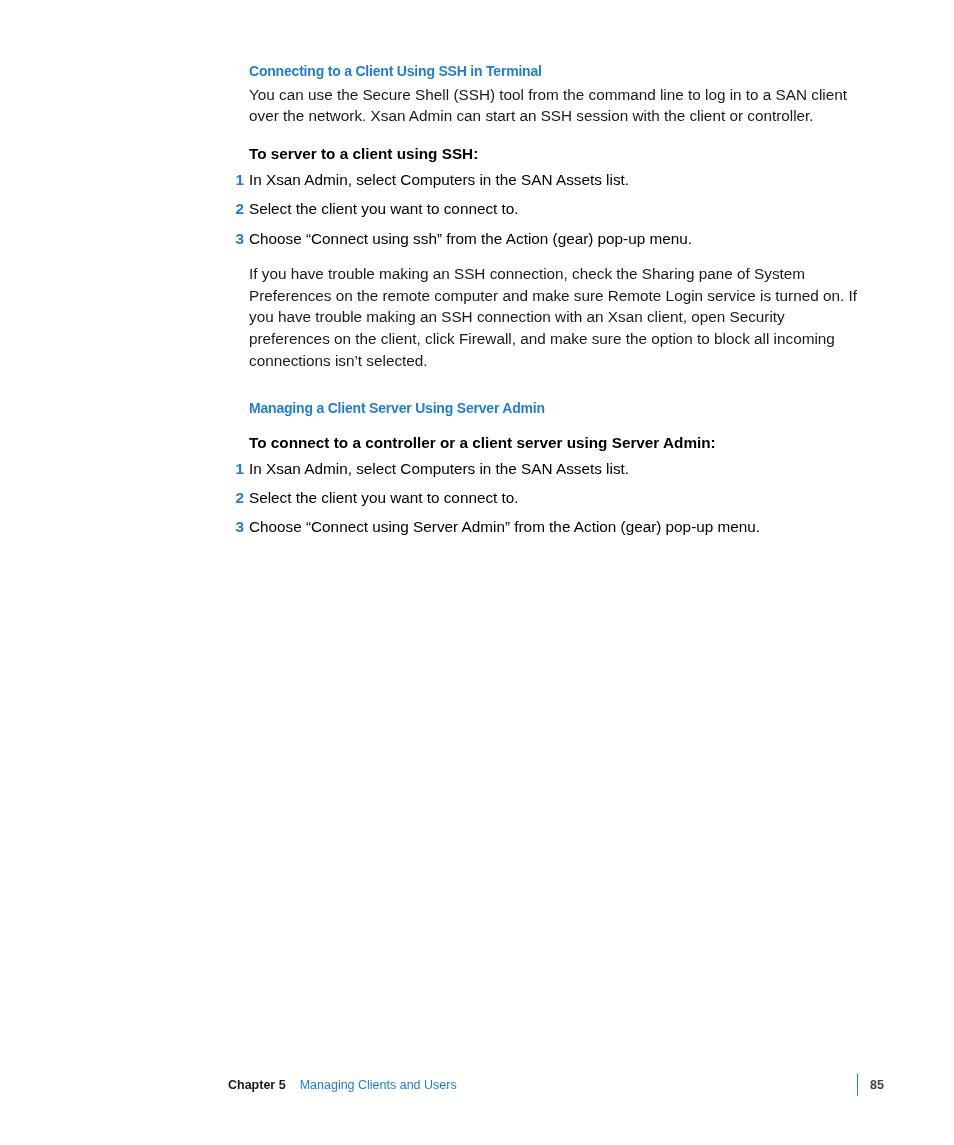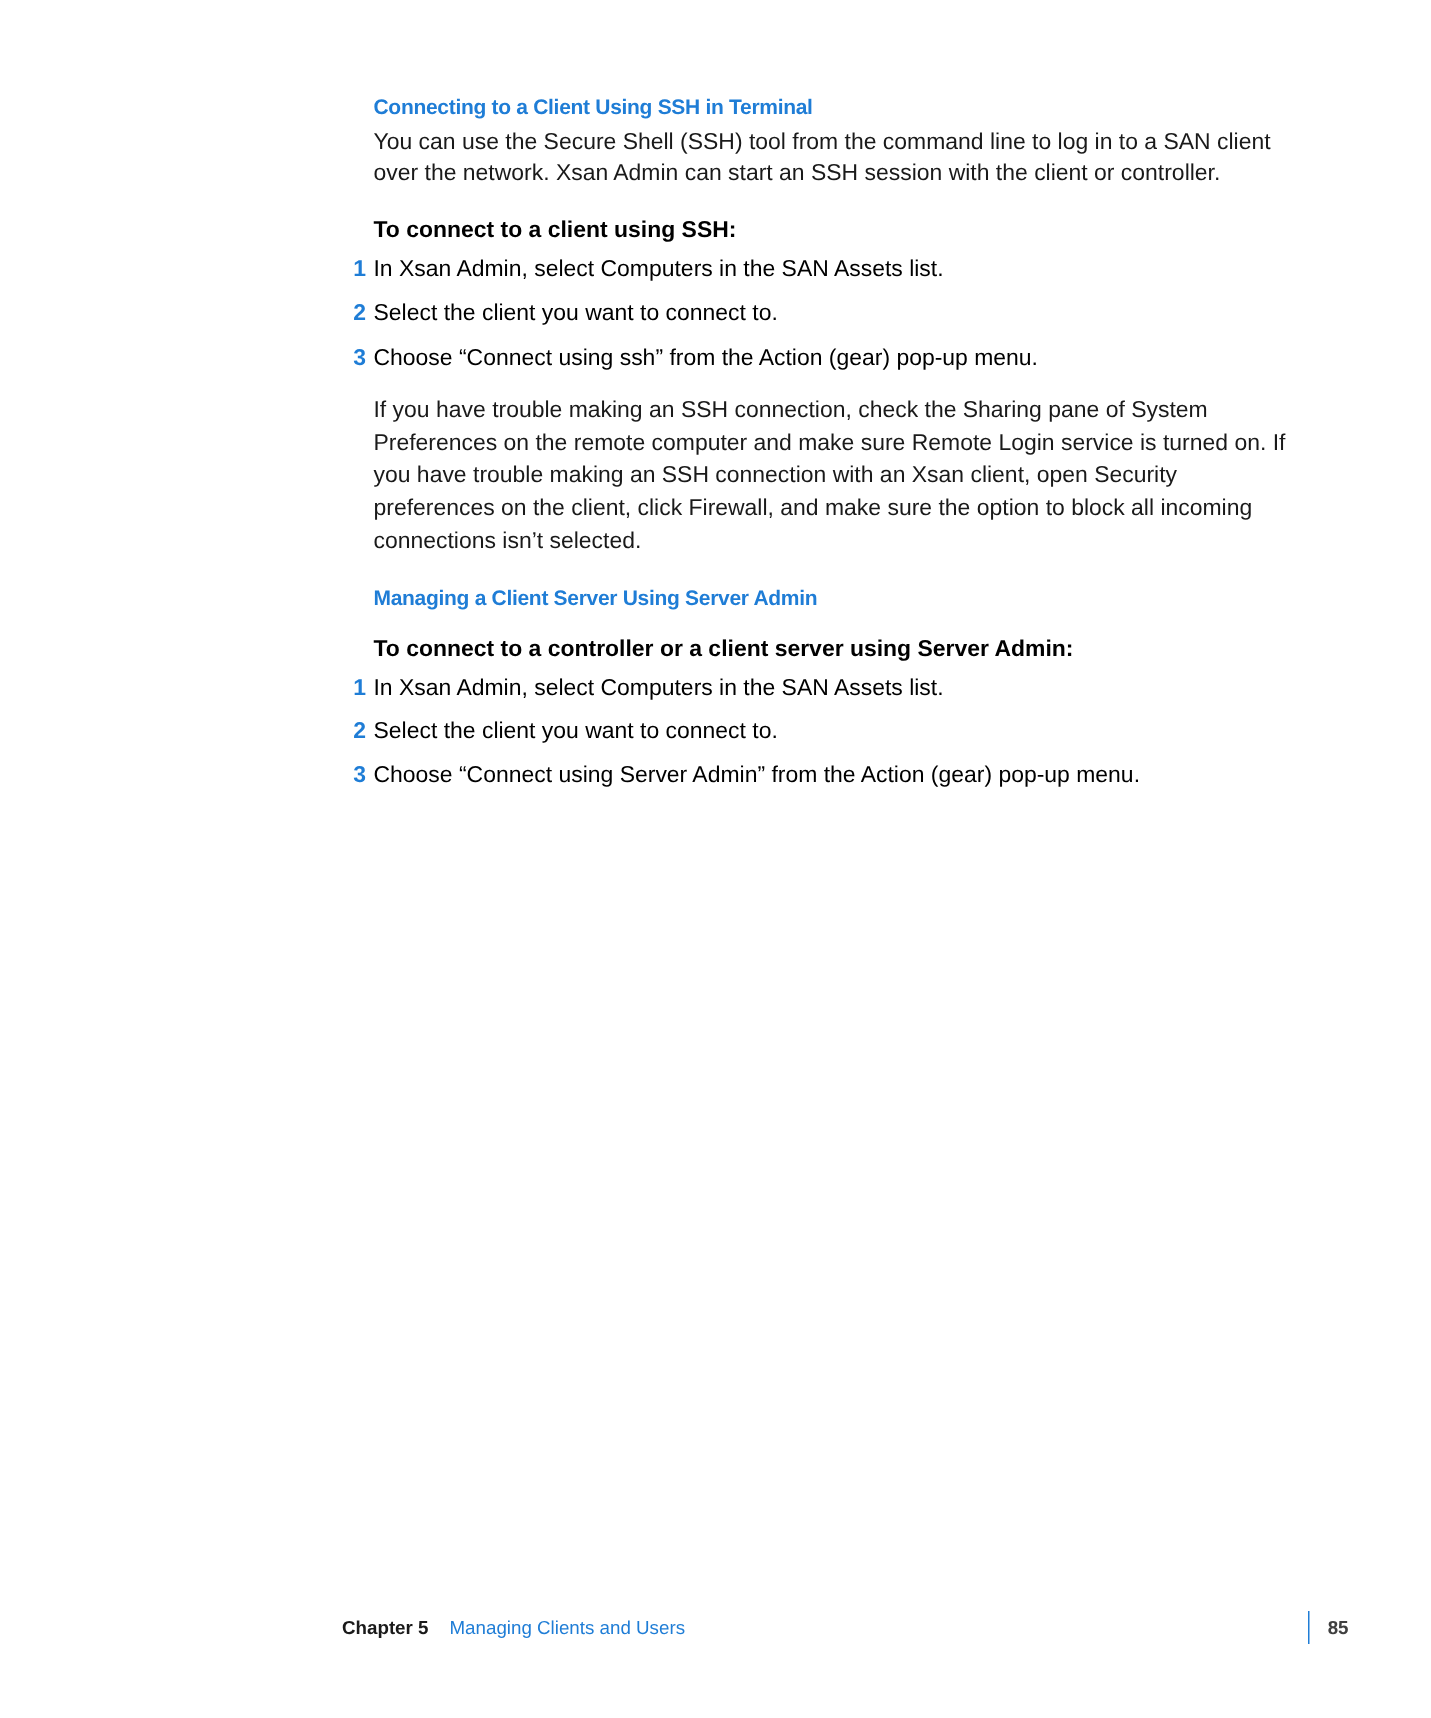--- a/index.html
+++ b/index.html
@@ -61,32 +61,32 @@
     }
     .step-text {
       display: block;
       margin-left: 23px;
     }
     .after-steps {
       font-size: 15.3px;
       line-height: 1.42;
       color: #1a1a1a;
       margin-top: 14px;
-      margin-bottom: 18px;
+      margin-bottom: 28px;
     }
     .section2 {
       margin-top: 8px;
     }
     .footer {
       position: absolute;
       bottom: 49px;
       left: 0;
       right: 0;
       padding-left: 228px;
-      padding-right: 55px;
+      padding-right: 70px;
     }
     .footer-inner {
       display: flex;
       align-items: center;
       justify-content: space-between;
     }
     .footer-left {
       display: flex;
       align-items: baseline;
     }
@@ -118,21 +118,21 @@
     }
   </style>
 </head>
 <body>
 
 <div class="content">
 
   <div>
     <h2 class="section-heading">Connecting to a Client Using SSH in Terminal</h2>
     <p class="body-text">You can use the Secure Shell (SSH) tool from the command line to log in to a SAN client over the network. Xsan Admin can start an SSH session with the client or controller.</p>
-    <p class="bold-lead">To connect to a client using SSH:</p>
+    <p class="bold-lead">To server to a client using SSH:</p>
     <ol class="step-list">
       <li class="step-item">
         <span class="step-number">1</span>
         <span class="step-text">In Xsan Admin, select Computers in the SAN Assets list.</span>
       </li>
       <li class="step-item">
         <span class="step-number">2</span>
         <span class="step-text">Select the client you want to connect to.</span>
       </li>
       <li class="step-item">

